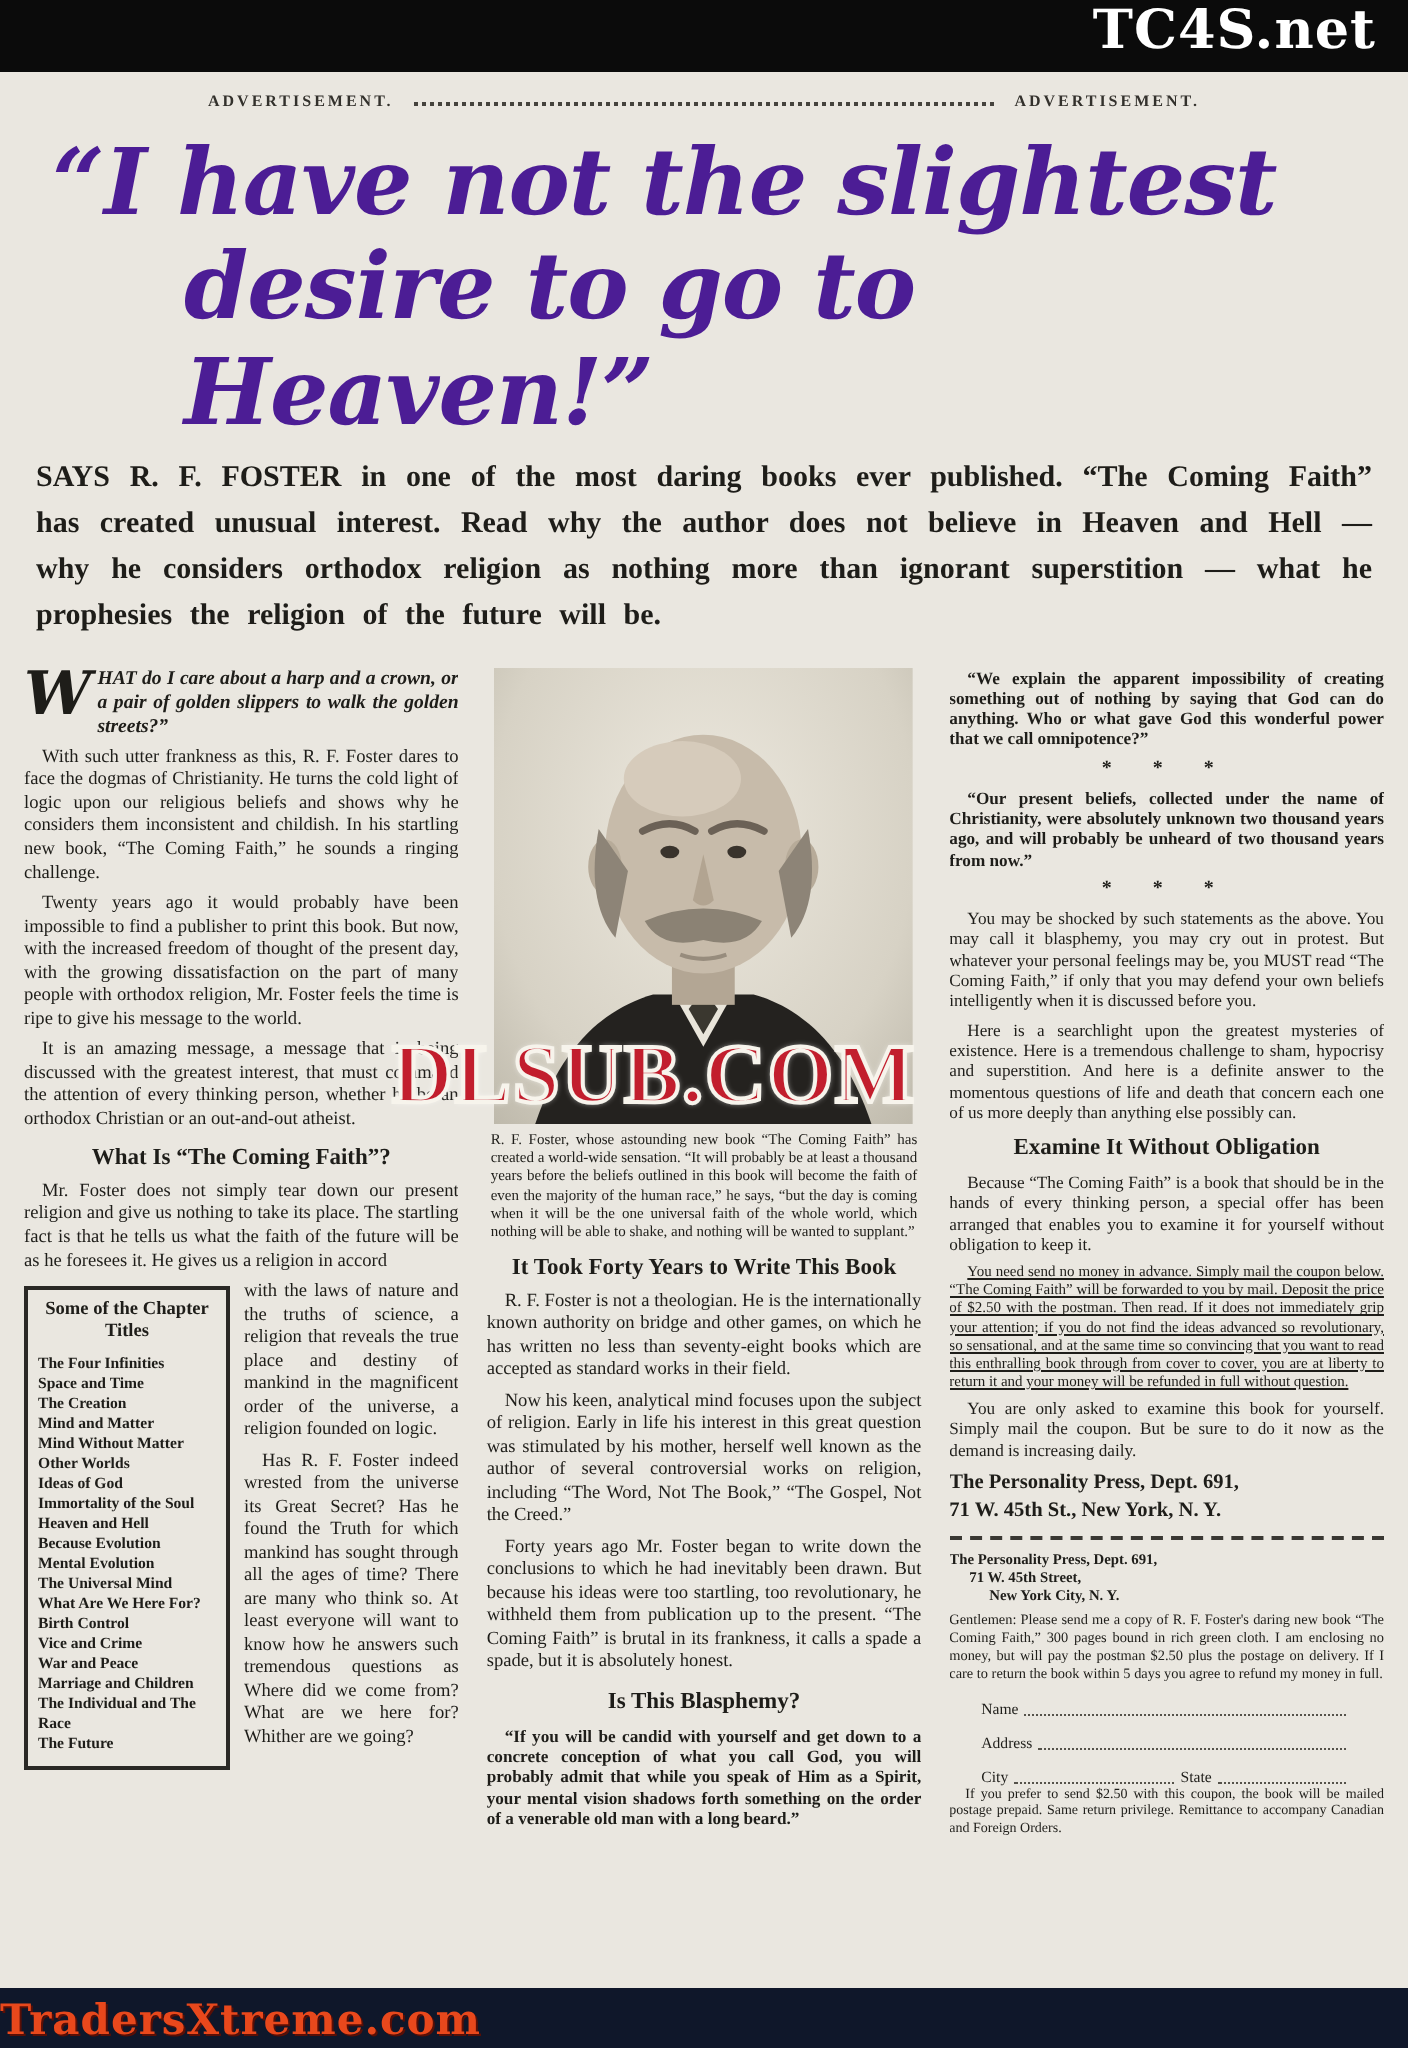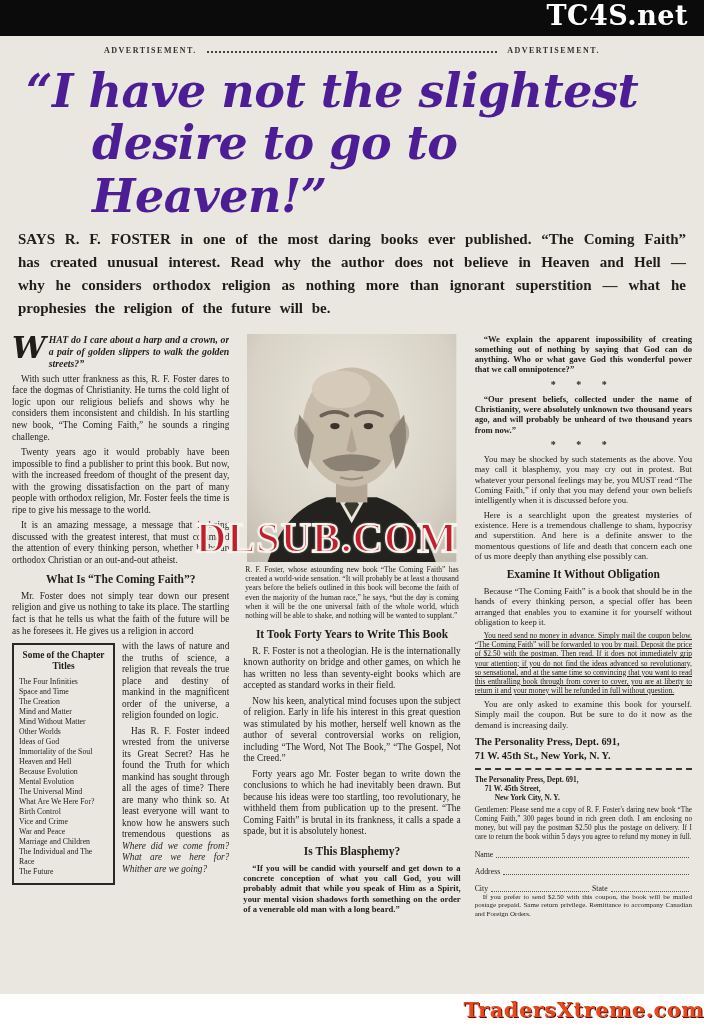--- a/index.html
+++ b/index.html
@@ -4,22 +4,22 @@
 <style>
   html,body { margin:0; padding:0; background:#6b6b6b; }
   .page { width:704px; height:1024px; position:relative; background:#eae7e0;
           overflow:hidden; font-family:"Liberation Serif","DejaVu Serif",serif; color:#1e1d19; }
 
   .topbar { position:absolute; top:0; left:0; right:0; height:36px; background:#0b0b0b;
             display:flex; align-items:flex-start; justify-content:flex-end; padding:0 16px; box-sizing:border-box; }
   .topbar .wm { color:#ffffff; font-size:27px; font-weight:bold; letter-spacing:.5px;
                 font-family:"DejaVu Serif",serif; }
 
-  .bottombar { position:absolute; bottom:0; left:0; right:0; height:30px; background:#ffffff;
-               display:flex; align-items:center; justify-content:flex-end; }
+  .bottombar { position:absolute; bottom:0; left:0; right:0; height:30px; background:#0f172a;
+               display:flex; align-items:center; justify-content:flex-start; }
   .bottombar .wm { font-size:21px; font-weight:bold; color:#e8481c; letter-spacing:.5px;
                    text-shadow:1px 1px 0 #5a0f06; font-family:"DejaVu Serif",serif; }
 
   .content { position:absolute; top:36px; left:0; right:0; bottom:30px;
              padding:6px 12px 0; box-sizing:border-box; }
 
   .adrow { display:flex; align-items:flex-end; padding:4px 92px 2px; }
   .adlabel { font-size:8px; font-weight:bold; letter-spacing:1.5px; color:#33312c; }
   .adrow .dots { flex:1; border-bottom:2px dotted #45433d; margin:0 10px 2px; height:1px; }
 
@@ -38,21 +38,21 @@
   .opening { font-style:italic; font-weight:bold; text-indent:0 !important; font-size:9.8px !important; }
   .dropcap { float:left; font-size:30px; line-height:.78; padding:2px 3px 0 0;
              font-style:italic; font-weight:bold; font-family:"DejaVu Serif",serif; }
 
   h3.sec { font-size:11.5px; text-align:center; margin:7px 4px 4px; line-height:1.2; font-weight:bold; }
 
   .chapterbox { float:left; width:103px; box-sizing:border-box; border:2px solid #2a2925;
                 padding:5px 5px 6px; margin:2px 7px 3px 0; }
   .chapterbox .bt { font-size:9.3px; font-weight:bold; text-align:center; margin:0 0 5px; line-height:1.2; }
   .chapterbox ul { list-style:none; margin:0; padding:0; }
-  .chapterbox li { font-size:7.8px; font-weight:normal; line-height:1.28; }
+  .chapterbox li { font-size:7.8px; font-weight:bold; line-height:1.28; }
 
   .photo { height:228px; margin:0 4px 3px; }
   .photo svg { width:100%; height:100%; display:block; }
   .caption { font-size:7.5px !important; line-height:1.25 !important; text-indent:0 !important;
              margin:0 2px 7px !important; }
 
   .col-right p { font-size:8.6px; line-height:1.2; }
   .bquote { font-weight:bold; }
   .stars { text-align:center; font-size:10px; letter-spacing:9px; margin:3px 0 4px;
            font-weight:bold; text-indent:0 !important; }
@@ -61,21 +61,21 @@
   .publisher { text-align:center; font-weight:bold; font-size:10.3px !important;
                line-height:1.3 !important; margin:5px 0 5px !important; text-indent:0 !important; }
   .publisher.l2 { margin-top:-4px !important; }
 
   .coupon { border-top:2px dashed #3a3833; padding-top:5px; margin-top:3px; }
   .coupon p { text-indent:0; }
   .coupon .addr { font-weight:bold; margin:0; font-size:7.4px !important; line-height:1.25 !important; text-align:left; }
   .coupon .addr.i1 { padding-left:10px; }
   .coupon .addr.i2 { padding-left:20px; }
   .coupon .cbody { margin:3px 0 2px; font-size:7.2px !important; line-height:1.25 !important; }
-  .crow { display:flex; align-items:flex-end; margin:8px 0 0; font-size:7.8px; }
+  .crow { display:flex; align-items:flex-end; margin:8px 16px 0; font-size:7.8px; }
   .crow .lbl { white-space:nowrap; }
   .fill { flex:1; border-bottom:1px dotted #55524a; margin:0 3px 1px; height:1px; }
   .fill.short { flex:.8; }
   .cfoot { margin-top:6px; font-size:7px !important; line-height:1.25 !important; text-indent:8px !important; }
 
   .dlsub { position:absolute; left:196px; top:514px; z-index:5;
            font-family:Liberation Serif, serif; font-weight:bold; font-size:42px; letter-spacing:1px;
            color:#c21e2d; -webkit-text-stroke:2px #f7f4ec;
            text-shadow:0 0 3px rgba(255,255,255,.85), 0 0 1px rgba(255,255,255,.9); }
 </style>
@@ -136,21 +136,21 @@
             <li>Vice and Crime</li>
             <li>War and Peace</li>
             <li>Marriage and Children</li>
             <li>The Individual and The Race</li>
             <li>The Future</li>
           </ul>
         </div>
 
         <p style="text-indent:0">with the laws of nature and the truths of science, a religion that reveals the true place and destiny of mankind in the magnificent order of the universe, a religion founded on logic.</p>
         <p>
-          <span>Has R. F. Foster indeed wrested from the universe its Great Secret? Has he found the Truth for which mankind has sought through all the ages of time? There are many who think so. At least everyone will want to know how he answers such tremendous questions as </span><span style="font-style:italic">Where did we come from? What are we here for? Whither are we going?</span>
+          <span>Has R. F. Foster indeed wrested from the universe its Great Secret? Has he found the Truth for which mankind has sought through all the ages of time? There are many who think so. At least everyone will want to know how he answers such tremendous questions as </span><span style="">Where did we come from? What are we here for? Whither are we going?</span>
         </p>
       </div>
 
       <div class="col col-mid">
         <div class="photo">
           <svg viewBox="0 0 200 260" preserveAspectRatio="xMidYMid slice">
             <defs>
               <radialGradient id="bgGrad" cx="50%" cy="38%" r="78%">
                 <stop offset="0%" stop-color="#ece8de"></stop>
                 <stop offset="65%" stop-color="#d7d2c5"></stop>

